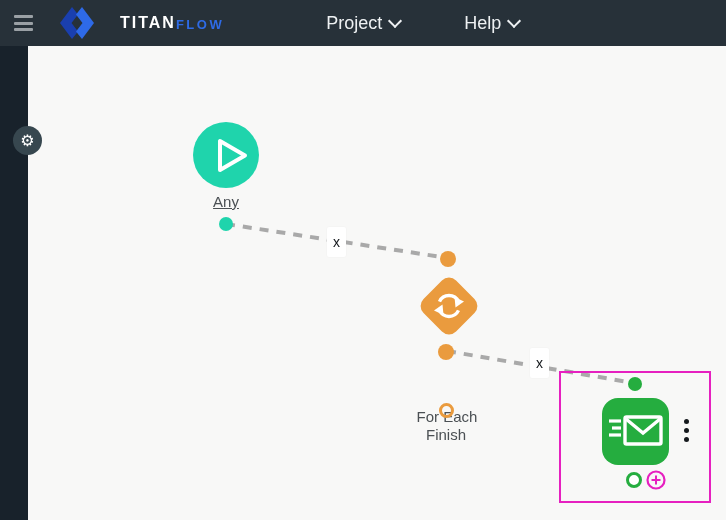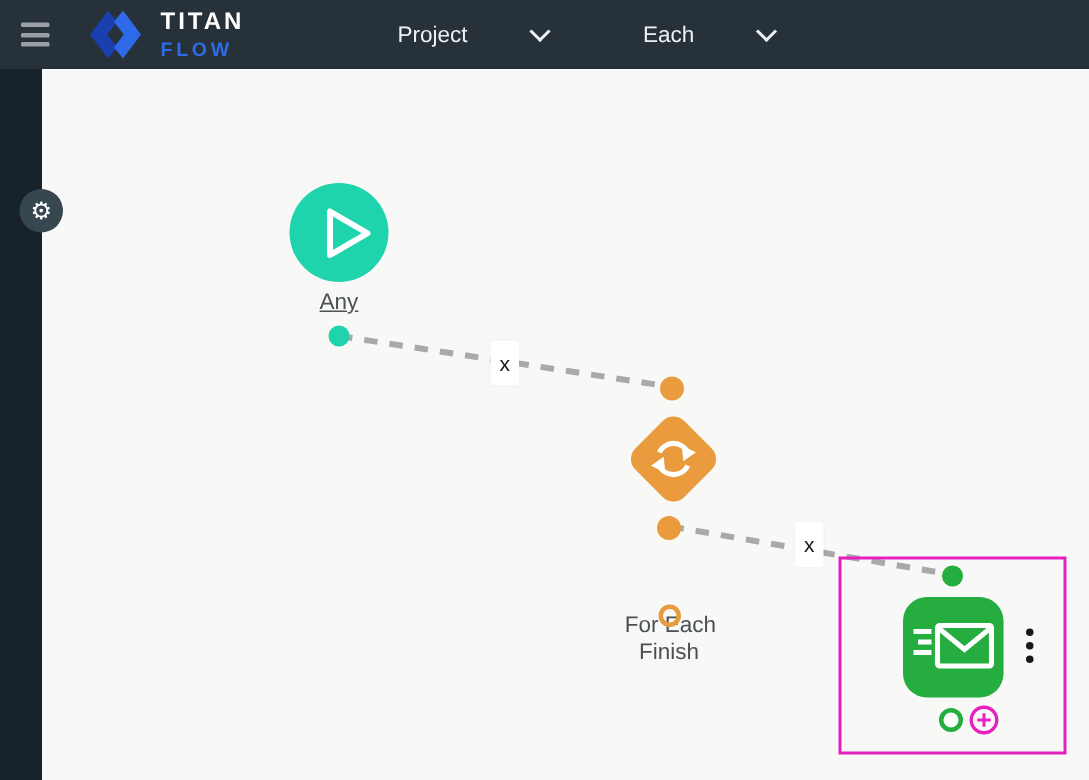--- a/index.html
+++ b/index.html
@@ -10,24 +10,24 @@
     -webkit-font-smoothing:antialiased;
   }
   
   .topbar{
     position:absolute;left:0;top:0;width:726px;height:46px;
     background:#273139;display:flex;align-items:center;z-index:5;
   }
   .hamburger{width:20px;height:16px;margin-left:14px;display:flex;flex-direction:column;justify-content:space-between;cursor:pointer;}
   .hamburger span{display:block;height:3px;width:19px;background:#9aa0a5;border-radius:1px;}
   .brand{display:flex;align-items:center;margin-left:24px;}
-  .brand-text{margin-left:11px;display:flex;flex-direction:column;line-height:1;}
+  .brand-text{margin-left:24px;display:flex;flex-direction:row;line-height:1;text-align:center;}
   .brand-title{color:#ffffff;font-size:16px;font-weight:bold;letter-spacing:2px;}
   .brand-sub{color:#2e6be6;font-size:13px;font-weight:bold;letter-spacing:2.5px;margin-top:3px;}
-  .menu-item{color:#eef1f3;font-size:15px;display:flex;align-items:center;cursor:pointer;gap:35px;}
+  .menu-item{color:#eef1f3;font-size:18px;display:flex;align-items:center;cursor:pointer;}
   .menu-item.project{margin-left:102px;}
   .menu-item.help{margin-left:64px;}
   .chev{width:8px;height:8px;border-right:2px solid #eef1f3;border-bottom:2px solid #eef1f3;transform:rotate(45deg);margin-left:8px;margin-top:-4px;}
   
   .side-strip{position:absolute;left:0;top:46px;width:28px;height:474px;background:#18222b;z-index:2;}
   .gear-btn{
     position:absolute;left:13px;top:126px;width:29px;height:29px;border-radius:50%;
     background:#37474f;color:#fff;display:flex;align-items:center;justify-content:center;
     font-size:16px;z-index:6;cursor:pointer;
   }
@@ -82,21 +82,21 @@
     <div class="brand-text">
       <span class="brand-title">TITAN</span>
       <span class="brand-sub">FLOW</span>
     </div>
   </div>
   <div class="menu-item project">
     <span>Project</span>
     <span class="chev"></span>
   </div>
   <div class="menu-item help">
-    <span>Each</span>
+    <span>Help</span>
     <span class="chev"></span>
   </div>
 </div>
 
 <div class="side-strip"></div>
 <div class="gear-btn">
   <span>⚙</span>
 </div>
 
 <svg class="conn-svg">

